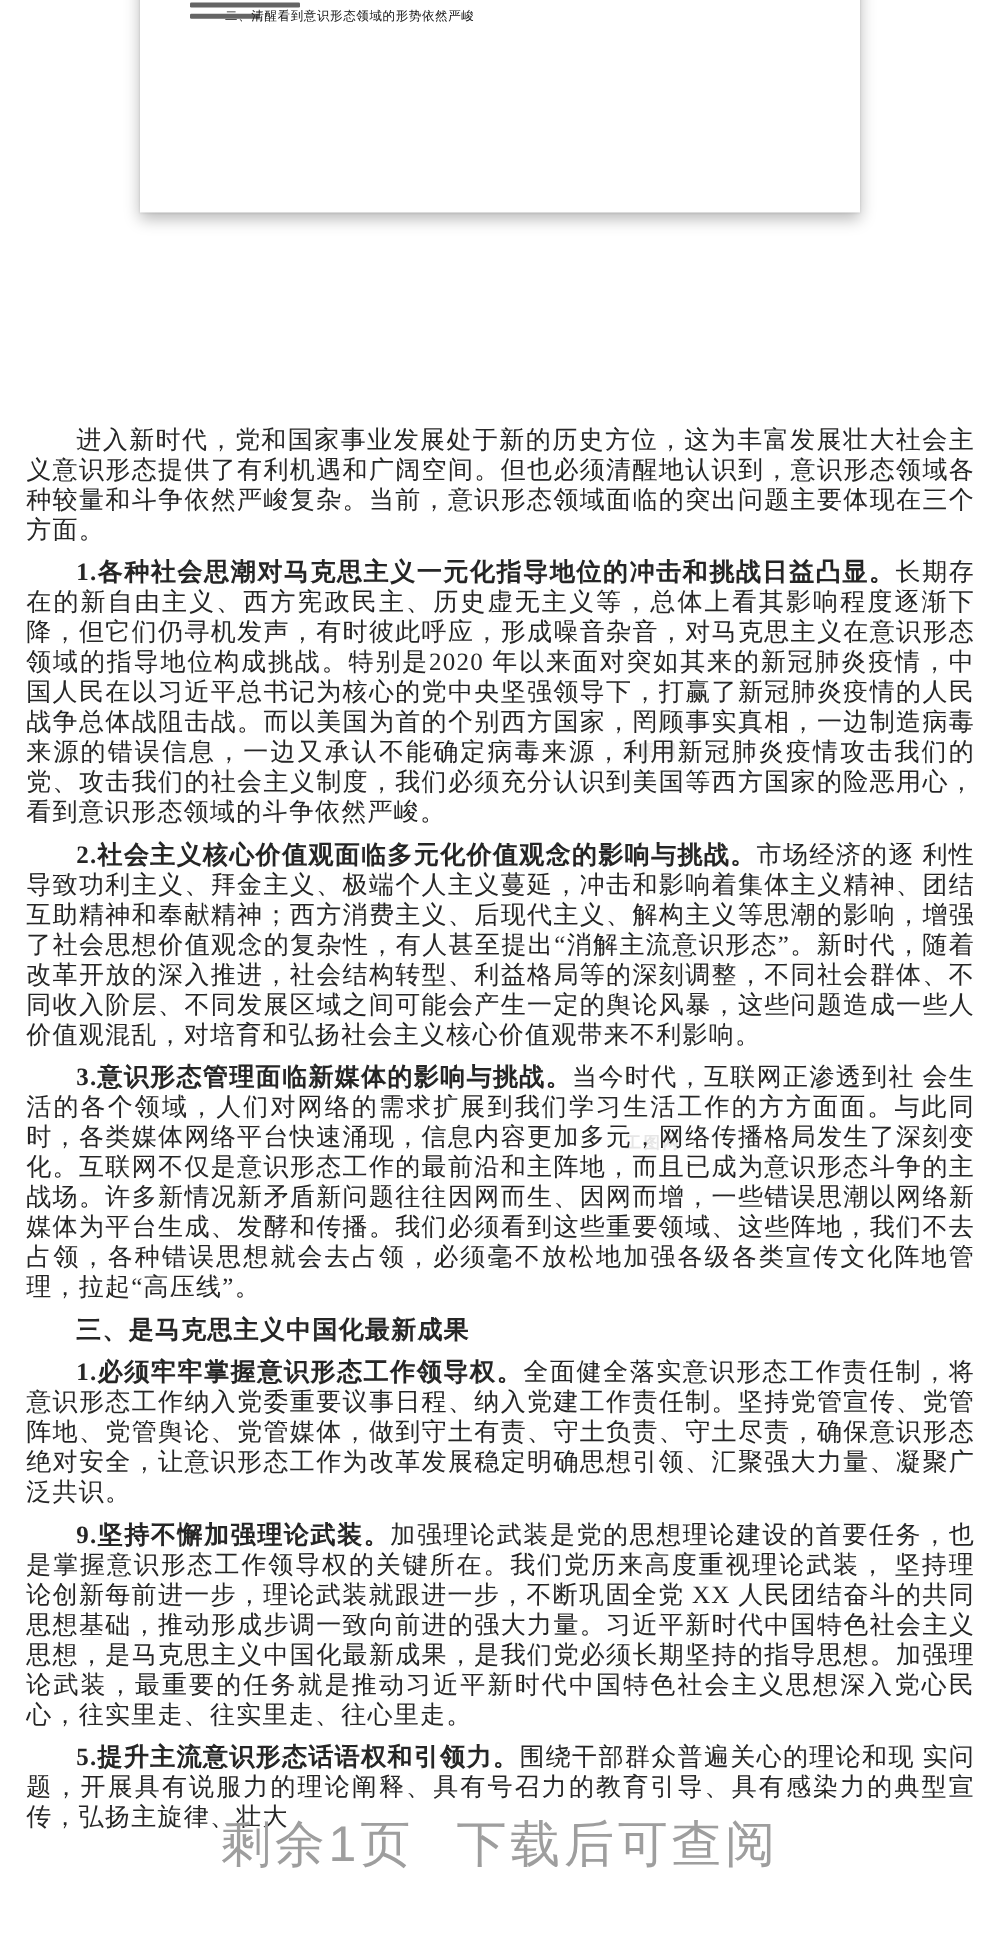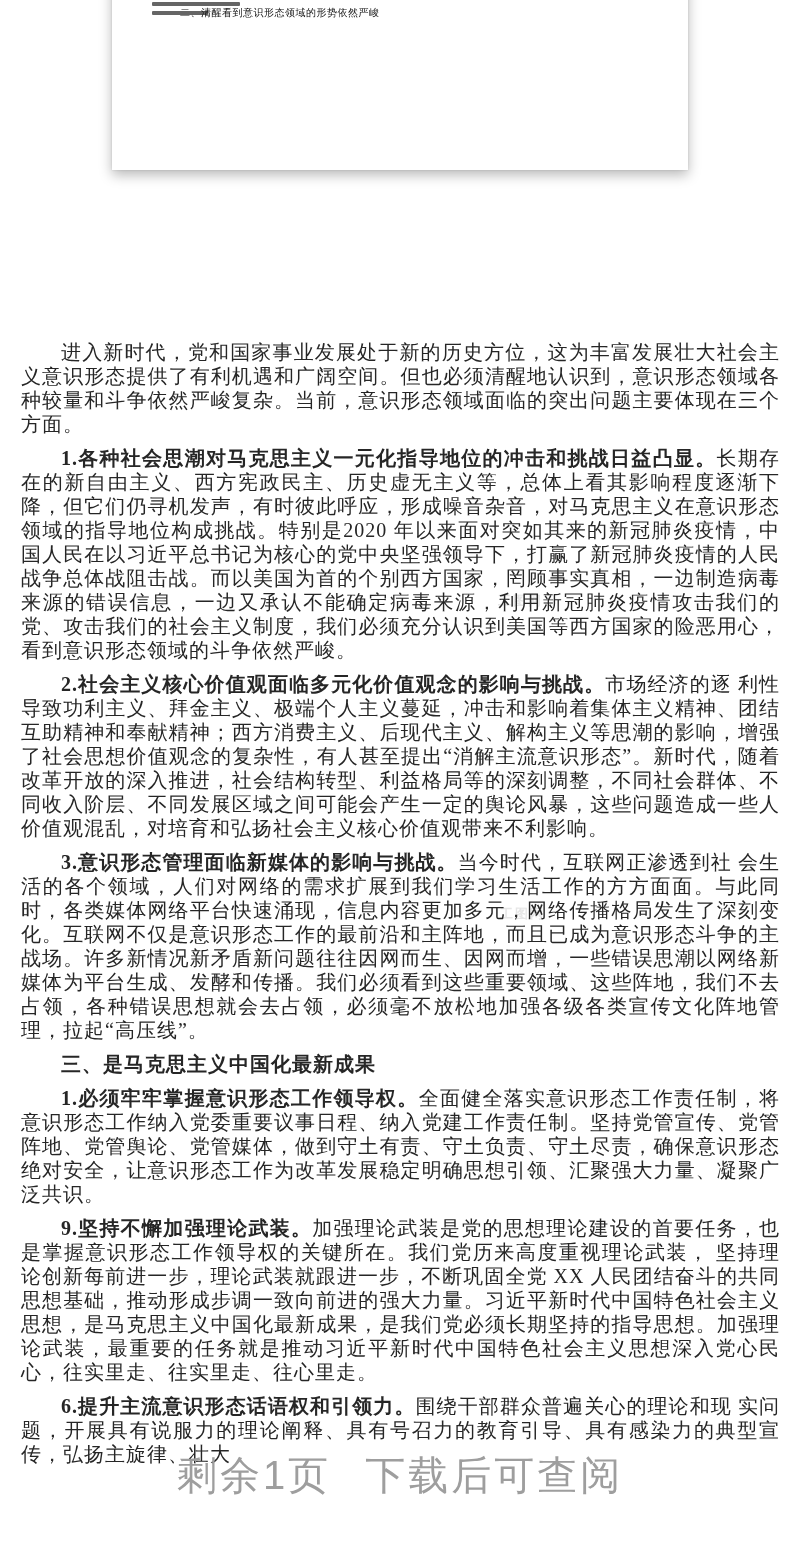--- a/index.html
+++ b/index.html
@@ -120,19 +120,19 @@
 
   <p><span class="lead">3.意识形态管理面临新媒体的影响与挑战。</span><span>当今时代，互联网正渗透到社 会生活的各个领域，人们对网络的需求扩展到我们学习生活工作的方方面面。与此同时，各类媒体网络平台快速涌现，信息内容更加多元，网络传播格局发生了深刻变化。互联网不仅是意识形态工作的最前沿和主阵地，而且已成为意识形态斗争的主战场。许多新情况新矛盾新问题往往因网而生、因网而增，一些错误思潮以网络新媒体为平台生成、发酵和传播。我们必须看到这些重要领域、这些阵地，我们不去占领，各种错误思想就会去占领，必须毫不放松地加强各级各类宣传文化阵地管理，拉起“高压线”。</span></p>
 
   <p class="sec-heading">三、是马克思主义中国化最新成果</p>
 
 
   <p><span class="lead">1.必须牢牢掌握意识形态工作领导权。</span><span>全面健全落实意识形态工作责任制，将意识形态工作纳入党委重要议事日程、纳入党建工作责任制。坚持党管宣传、党管阵地、党管舆论、党管媒体，做到守土有责、守土负责、守土尽责，确保意识形态绝对安全，让意识形态工作为改革发展稳定明确思想引领、汇聚强大力量、凝聚广泛共识。</span></p>
 
   <p><span class="lead">9.坚持不懈加强理论武装。</span><span>加强理论武装是党的思想理论建设的首要任务，也是掌握意识形态工作领导权的关键所在。我们党历来高度重视理论武装， 坚持理论创新每前进一步，理论武装就跟进一步，不断巩固全党 XX 人民团结奋斗的共同思想基础，推动形成步调一致向前进的强大力量。习近平新时代中国特色社会主义思想，是马克思主义中国化最新成果，是我们党必须长期坚持的指导思想。加强理论武装，最重要的任务就是推动习近平新时代中国特色社会主义思想深入党心民心，往实里走、往实里走、往心里走。</span></p>
 
-  <p><span class="lead">6.提升主流意识形态话语权和引领力。</span><span>围绕干部群众普遍关心的理论和现 实问题，开展具有说服力的理论阐释、具有号召力的教育引导、具有感染力的典型宣传，弘扬主旋律、壮大</span></p>
+  <p><span class="lead">5.提升主流意识形态话语权和引领力。</span><span>围绕干部群众普遍关心的理论和现 实问题，开展具有说服力的理论阐释、具有号召力的教育引导、具有感染力的典型宣传，弘扬主旋律、壮大</span></p>
 
 </div>
 
 <div class="footer">
   <span class="remaining">剩余1页</span><span>下载后可查阅</span>
 </div>
 
 </body></html>

